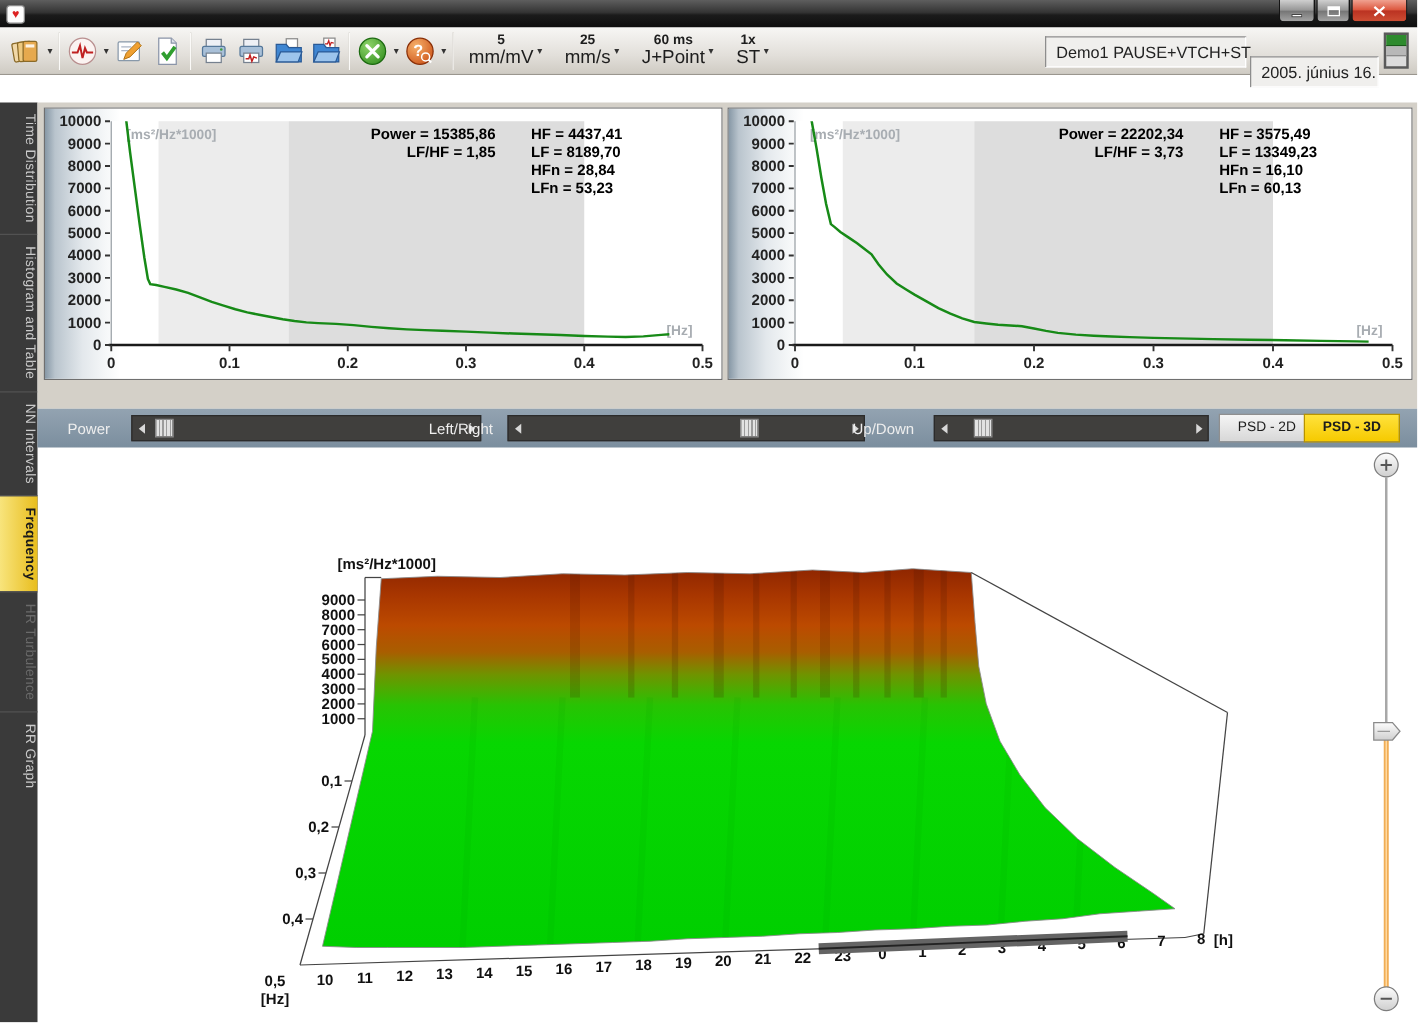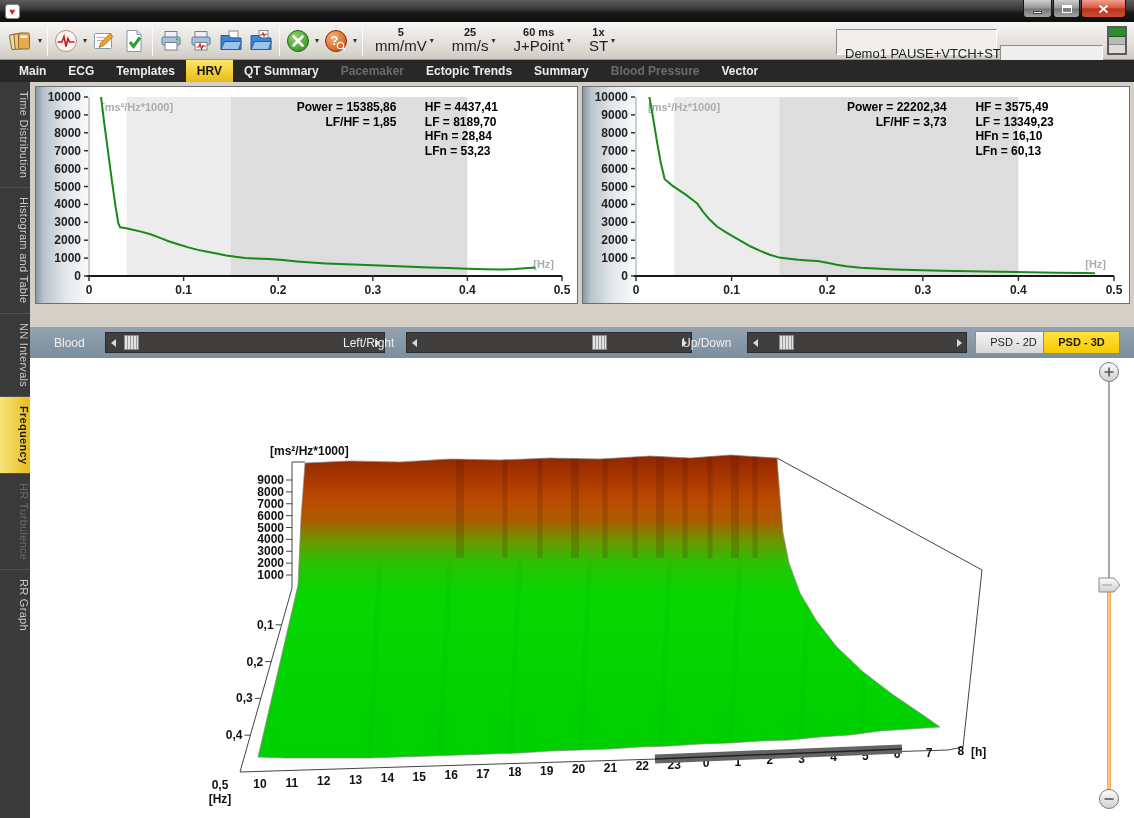--- a/index.html
+++ b/index.html
@@ -26,21 +26,21 @@
     background:linear-gradient(#f7f6f4,#e2dfda 60%,#cfcbc3); border-bottom:1px solid #9a968e;
     display:flex; align-items:center; padding-left:8px; }
   .ticon { width:26px; height:26px; display:block; }
   .tgroup { display:flex; align-items:center; gap:4px; }
   .tsep { width:1px; height:30px; background:#aaa69e; border-right:1px solid #fbfaf8; margin:0 5px; }
   .caret { font-size:8px; color:#333; line-height:1; }
   .tdrop { display:flex; align-items:center; gap:3px; padding:0 7px; cursor:default; }
   .tdrop .lines { display:flex; flex-direction:column; align-items:center; line-height:1.1; }
   .tdrop .l1 { font-size:11px; font-weight:bold; color:#1d1d1d; }
   .tdrop .l2 { font-size:15px; color:#1d1d1d; }
-  .infobox { position:absolute; top:7px; height:25px; line-height:23px; padding:12px 8px; font-size:13px;
+  .infobox { position:absolute; top:7px; height:25px; line-height:23px; padding:0 8px; font-size:13px;
     color:#222; background:#f0efed; border:1px solid; border-color:#8d8d8d #ffffff #ffffff #8d8d8d; white-space:nowrap; }
   .infobox.patient { left:836px; width:161px; text-align:center; }
   .infobox.date    { left:1000px; width:103px; text-align:center;margin-top:16px; }
   .battery { position:absolute; left:1107px; top:4px; width:20px; height:29px; border:2px solid #5a5a5a; background:#dcdcdc; }
   .battery .top { height:9px; background:#2e8b2e; border-bottom:1px solid #1a5a1a; }
   .battery .mid { height:8px; background:#b8b8b8; border-bottom:1px solid #8a8a8a; }
 
   
   .menubar { position:absolute; left:0; top:60px; width:1134px; height:22px; background:#282828;
     display:flex; align-items:stretch; padding-left:8px; }
@@ -227,32 +227,20 @@
       </div>
 
     <div class="infobox patient">Demo1 PAUSE+VTCH+ST</div>
     <div class="infobox date">2005. június 16.</div>
     <div class="battery">
       <div class="top"></div>
         <div class="mid"></div>
     </div>
   </div>
 
-  <div class="menubar" id="menubar">
-      <span class="mitem normal">Main</span>
-      <span class="mitem normal">ECG</span>
-      <span class="mitem normal">Templates</span>
-      <span class="mitem active">HRV</span>
-      <span class="mitem normal">QT Summary</span>
-      <span class="mitem disabled">Pacemaker</span>
-      <span class="mitem normal">Ectopic Trends</span>
-      <span class="mitem normal">Summary</span>
-      <span class="mitem disabled">Blood Pressure</span>
-      <span class="mitem normal">Vector</span>
-    </div>
 
   <div class="sidebar" id="sidebar">
       <span class="vtab normal">Time Distribution</span>
       <span class="vtab normal">Histogram and Table</span>
       <span class="vtab normal">NN Intervals</span>
       <span class="vtab active">Frequency</span>
       <span class="vtab disabled">HR Turbulence</span>
       <span class="vtab normal">RR Graph</span>
     </div>
 
@@ -367,21 +355,21 @@
         <text x="363.7" y="24" font-size="12" font-weight="bold" fill="#000" text-anchor="end">Power = 22202,34</text>
         <text x="363.7" y="38.5" font-size="12" font-weight="bold" fill="#000" text-anchor="end">LF/HF = 3,73</text>
         <text x="392.38" y="24" font-size="12" font-weight="bold" fill="#000">HF = 3575,49</text>
         <text x="392.38" y="38.5" font-size="12" font-weight="bold" fill="#000">LF = 13349,23</text>
         <text x="392.38" y="53" font-size="12" font-weight="bold" fill="#000">HFn = 16,10</text>
         <text x="392.38" y="67.5" font-size="12" font-weight="bold" fill="#000">LFn = 60,13</text>
       </svg>
   </div>
 
   <div class="controlbar">
-    <span class="clabel" style="left:24px">Blood</span>
+    <span class="clabel" style="left:24px">Power</span>
     <div class="sbar" style="left:75px;width:280px">
       <div class="arr left">
           <span class="tri-l"></span>
         </div>
       <div class="thumb" style="left:18px"></div>
       <div class="arr right">
           <span class="tri-r"></span>
         </div>
     </div>
     <span class="clabel" style="left:313px">Left/Right</span>

